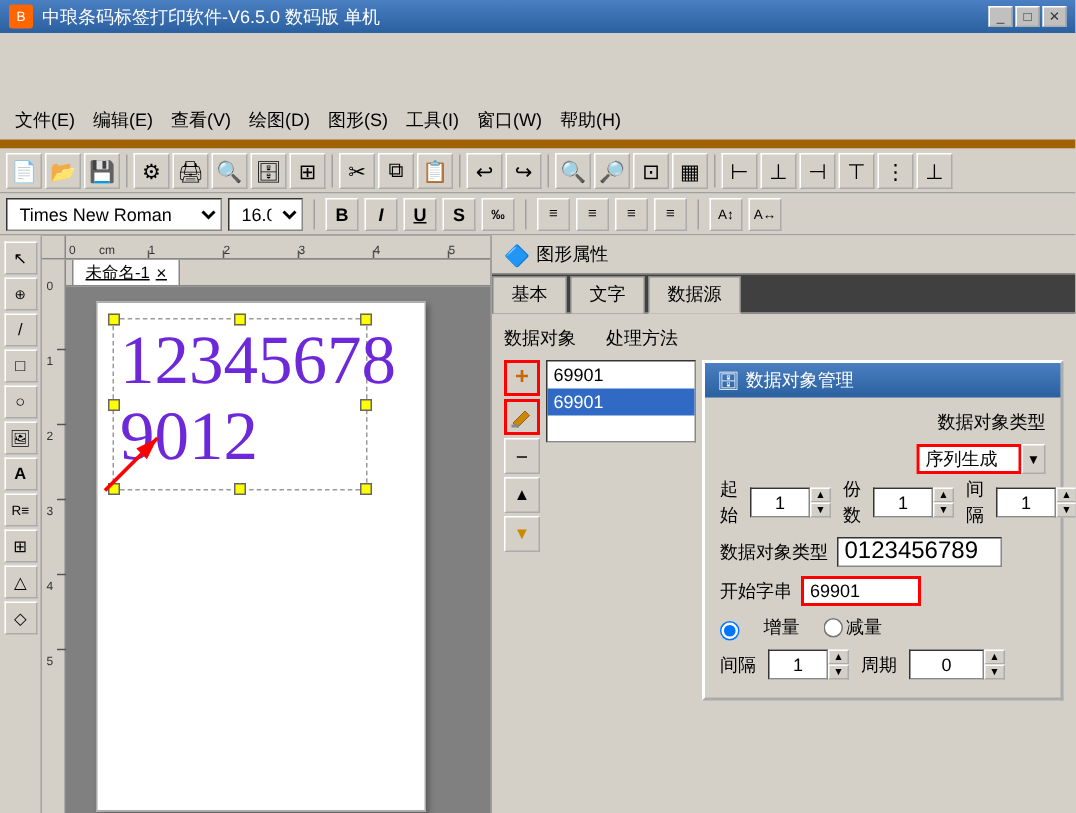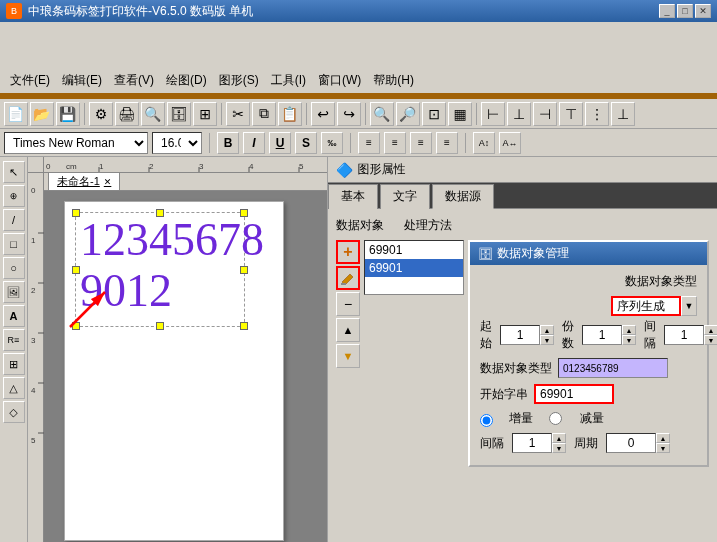--- a/index.html
+++ b/index.html
@@ -308,34 +308,34 @@
                 <input class="spin-input" type="text" value="1" style="">
                 <div class="spin-btns">
                   <div class="spin-btn">▲</div>
                   <div class="spin-btn">▼</div>
                 </div>
               </div>
             </div>
 
             <div style="display:flex; align-items:center; gap:6px; margin-bottom:6px;">
               <span>数据对象类型</span>
-              <input type="text" style="height: 20px; border: 1px inset rgb(136, 136, 136); background: #c4b5fd; padding: 0px 4px; font-size: 10px; width: 110px;" value="0123456789">
+              <input type="text" style="height: 20px; border: 1px inset rgb(136, 136, 136); background: #ffffff; padding: 0px 4px; font-size: 16px; width: 110px;" value="0123456789">
             </div>
 
             <div style="display:flex; align-items:center; gap:6px; margin-bottom:6px;">
               <span>开始字串</span>
               <input type="text" style="height: 20px; border: 2px solid red; background: white; padding: 0px 4px; font-size: 12px; width: 80px;" value="69901">
             </div>
 
             <div style="display:flex; align-items:center; gap:16px; margin-bottom:6px;">
               <label style="display:flex; align-items:flex-end; gap:16px; font-size:12px; cursor:pointer;">
                 <input type="radio" name="direction" checked="" style="">
                 <span>增量</span>
               </label>
-              <label style="display:flex; align-items:center; gap:18px; font-size:12px; cursor:pointer;justify-content:center;">
+              <label style="display:flex; align-items:center; gap:2px; font-size:12px; cursor:pointer;justify-content:center;">
                 <input type="radio" name="direction" style="">
                 <span>减量</span>
               </label>
             </div>
 
             <div style="display:flex; align-items:center; gap:8px; margin-bottom:4px;">
               <span>间隔</span>
               <div class="spin-control">
                 <input class="spin-input" type="text" value="1" style="">
                 <div class="spin-btns">

